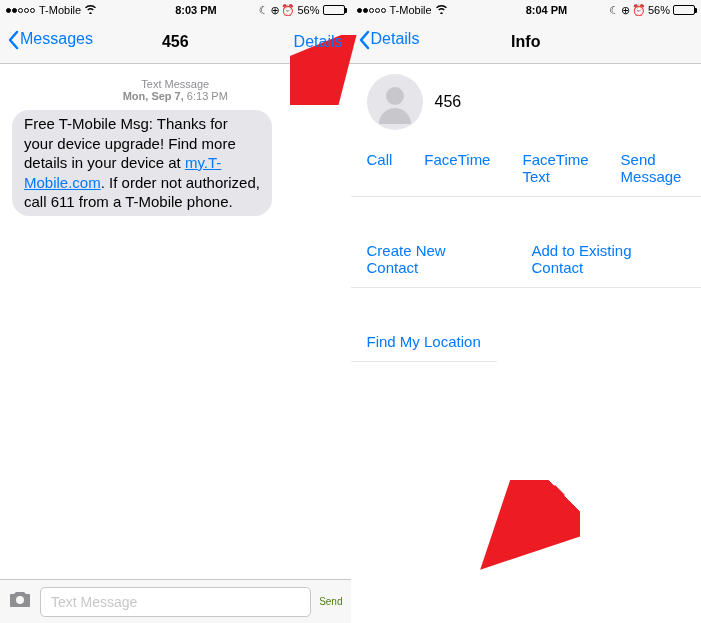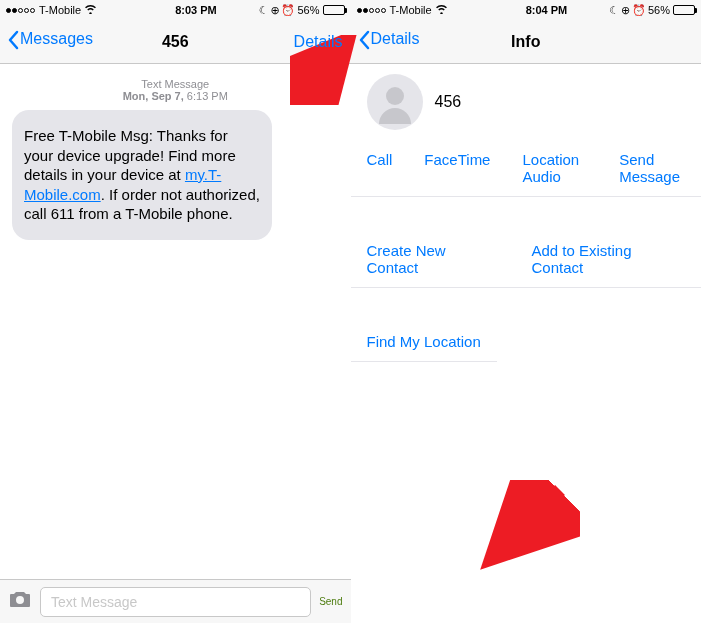--- a/index.html
+++ b/index.html
@@ -57,21 +57,21 @@
     
     .conversation { flex:1; overflow:hidden; background:#fff; padding-top:14px; }
     .date-stamp { text-align:center; font-size:11px; color:#8e8e93; margin-bottom:2px; }
     .date-stamp .type { display:block; }
     .date-stamp .dt b{ font-weight:600; color:#8e8e93;}
     .date-stamp .dt span{ color:#8e8e93;}
     .bubble-row { padding: 6px 12px; display:flex; }
     .bubble {
       background:#e5e5ea;
       border-radius:17px;
-      padding:16px 12px;
+      padding:4px 12px;
       max-width: 260px;
       font-size:15px;
       line-height:1.3;
       color:#000;
     }
     .bubble a { color:#007aff; text-decoration:underline; }
     
     .input-bar {
       height:44px;
       background:#f7f7f7;
@@ -232,21 +232,21 @@
           <circle cx="24" cy="18" r="9"></circle>
           <path d="M8 46 a16 16 0 0 1 32 0 z"></path>
         </svg>
     </div>
     <div class="contact-name">456</div>
   </div>
 
   <div class="link-list">
     <div class="link-row">Call</div>
     <div class="link-row">FaceTime</div>
-    <div class="link-row">Location Audio</div>
+    <div class="link-row">FaceTime Text</div>
     <div class="link-row">Send Message</div>
   </div>
   <div class="section-gap"></div>
   <div class="link-list">
     <div class="link-row">Create New Contact</div>
     <div class="link-row">Add to Existing Contact</div>
   </div>
   <div class="section-gap"></div>
   <div class="link-list">
     <div class="link-row">Find My Location</div>

